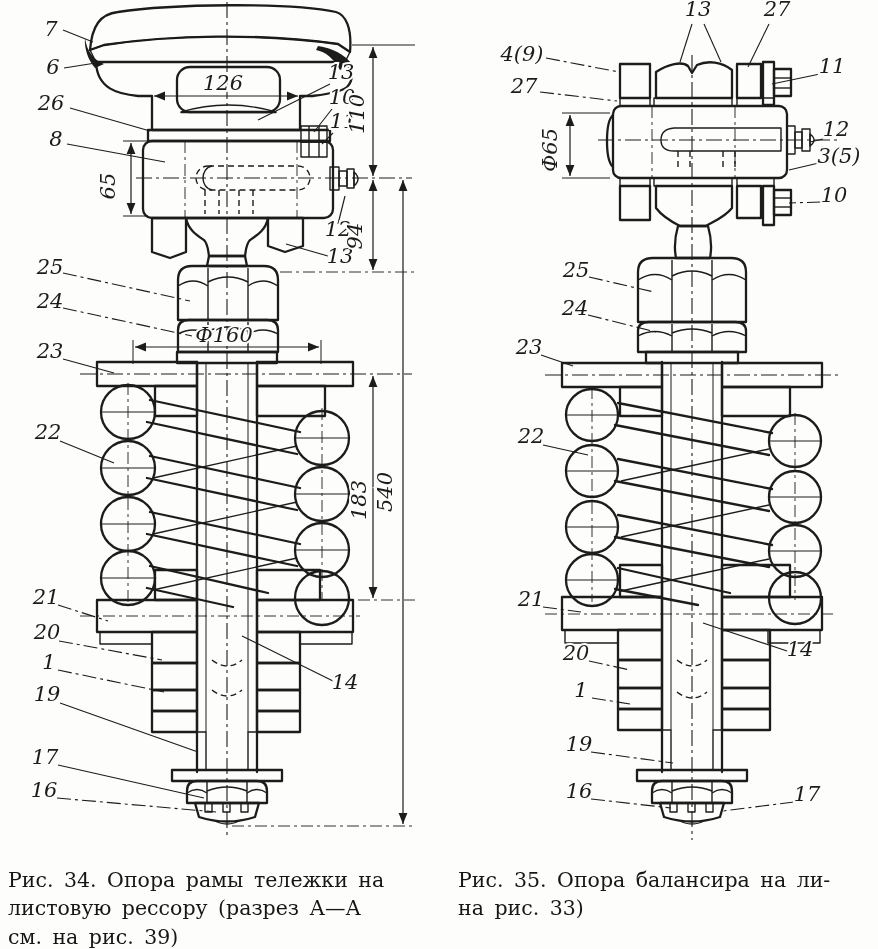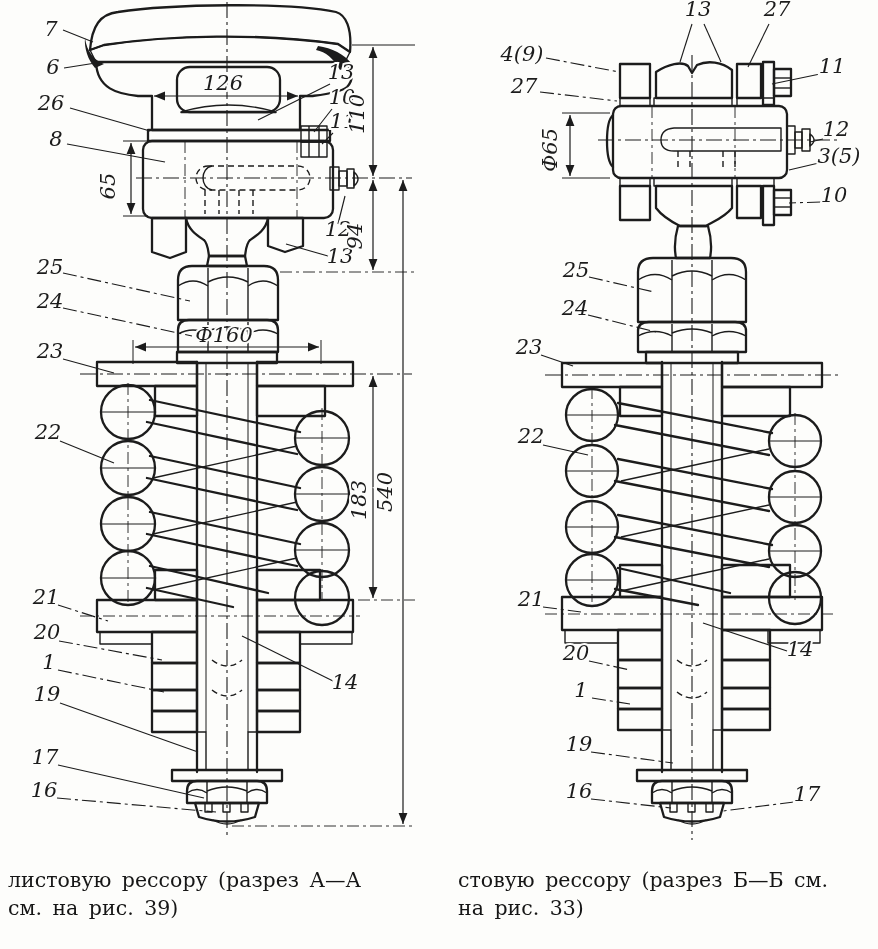--- a/index.html
+++ b/index.html
@@ -422,21 +422,22 @@
           <text x="139" y="751" class="callout">19</text>
           <polyline points="151,799 231,808" class="leader dash"></polyline>
           <text x="139" y="798" class="callout">16</text>
           <polyline points="354,802 283,811" class="leader dash"></polyline>
           <text x="367" y="801" class="callout">17</text>
         </g>
     </svg>
   </div>
 
   <div class="caption" style="left:8px;top:866px;width:402px">
+      <div><span>Рис. 34. Опора рамы тележки на</span></div>
       <div><span>листовую рессору (разрез </span><span class="it">А—А</span></div>
       <div><span>см. на рис. 39)</span></div>
     </div>
   <div class="caption" style="left:458px;top:866px;width:416px">
-      <div><span>стовую рессору (разрез </span><span class="it">Б—Б</span><span> см.</span></div>
+      <div><span>Рис. 35. Опора балансира на ли-</span></div>
       <div><span>на рис. 33)</span></div>
     </div>
 
 </div>
 
 </body></html>

